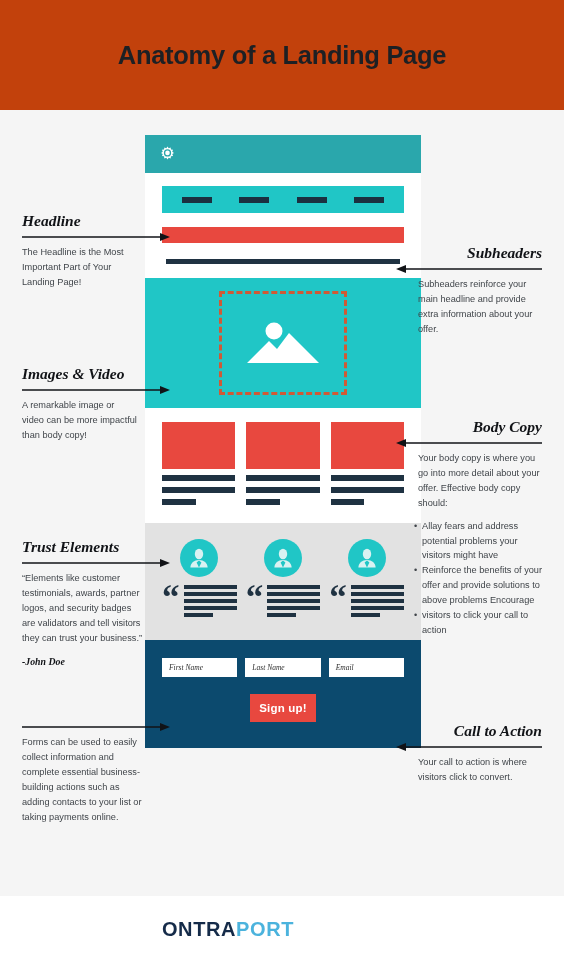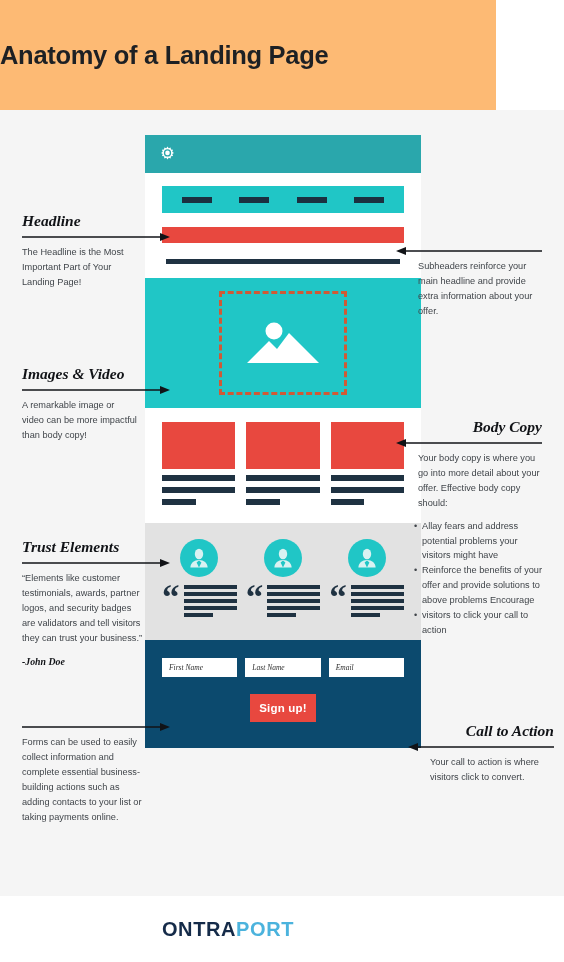--- a/index.html
+++ b/index.html
@@ -6,23 +6,23 @@
   html, body {
     width: 564px; height: 962px;
     background: #ffffff;
     font-family: "Liberation Sans", sans-serif;
     overflow: hidden;
   }
   .page { position: relative; width: 564px; height: 962px; background: #ffffff; }
 
   
   .title-bar {
-    position: absolute; left: 0; top: 0; width: 496px; height: 110px;
-    background: #fdba74;
-    display: flex; align-items: center; 
+    position: absolute; left: 0; top: 0; width: 564px; height: 110px;
+    background: #c2410c;
+    display: flex; align-items: center; justify-content: center;
   }
   .title {
     font-family: "Liberation Sans", sans-serif;
     font-weight: bold; font-size: 25.5px; color: #1d2024;
     letter-spacing: -0.3px;
   }
 
   
   .body-area {
     position: absolute; left: 0; top: 110px; width: 564px; height: 786px;
@@ -282,20 +282,21 @@
 
   <div class="ann" style="left:22px; top:720px; width:128px;">
     <svg class="arrow" width="148" height="10" viewBox="0 0 148 10">
       <line x1="0" y1="5" x2="140" y2="5" stroke="#111317" stroke-width="1.6"></line>
       <polygon points="148,5 138,1 138,9" fill="#111317"></polygon>
     </svg>
     <div class="ann-b" style="width:126px;">Forms can be used to easily collect information and complete essential business-building actions such as adding contacts to your list or taking payments online.</div>
   </div>
 
   <div class="ann ann-right" style="left:396px; top:244px; width:146px;">
+    <div class="ann-h">Subheaders</div>
     <svg class="arrow" width="146" height="10" viewBox="0 0 146 10">
       <line x1="146" y1="5" x2="8" y2="5" stroke="#111317" stroke-width="1.6"></line>
       <polygon points="0,5 10,1 10,9" fill="#111317"></polygon>
     </svg>
     <div class="ann-b" style="width:126px; margin-left:22px;">Subheaders reinforce your main headline and provide extra information about your offer.</div>
   </div>
 
   <div class="ann ann-right" style="left:396px; top:418px; width:146px;">
     <div class="ann-h">Body Copy</div>
     <svg class="arrow" width="146" height="10" viewBox="0 0 146 10">
@@ -303,21 +304,21 @@
       <polygon points="0,5 10,1 10,9" fill="#111317"></polygon>
     </svg>
     <div class="ann-b" style="width:124px; margin-left:22px;">Your body copy is where you go into more detail about your offer. Effective body copy should:</div>
     <ul class="bullets" style="width:130px; margin-left:18px;">
       <li>Allay fears and address potential problems your visitors might have</li>
       <li>Reinforce the benefits of your offer and provide solutions to above problems Encourage</li>
       <li>visitors to click your call to action</li>
     </ul>
   </div>
 
-  <div class="ann ann-right" style="left:408px; top:722px; width:146px;">
+  <div class="ann ann-right" style="left:396px; top:722px; width:146px;">
     <div class="ann-h">Call to Action</div>
     <svg class="arrow" width="146" height="10" viewBox="0 0 146 10">
       <line x1="146" y1="5" x2="8" y2="5" stroke="#111317" stroke-width="1.6"></line>
       <polygon points="0,5 10,1 10,9" fill="#111317"></polygon>
     </svg>
     <div class="ann-b" style="width:122px; margin-left:22px;">Your call to action is where visitors click to convert.</div>
   </div>
 
   <div class="footer">
     <div class="logo">

